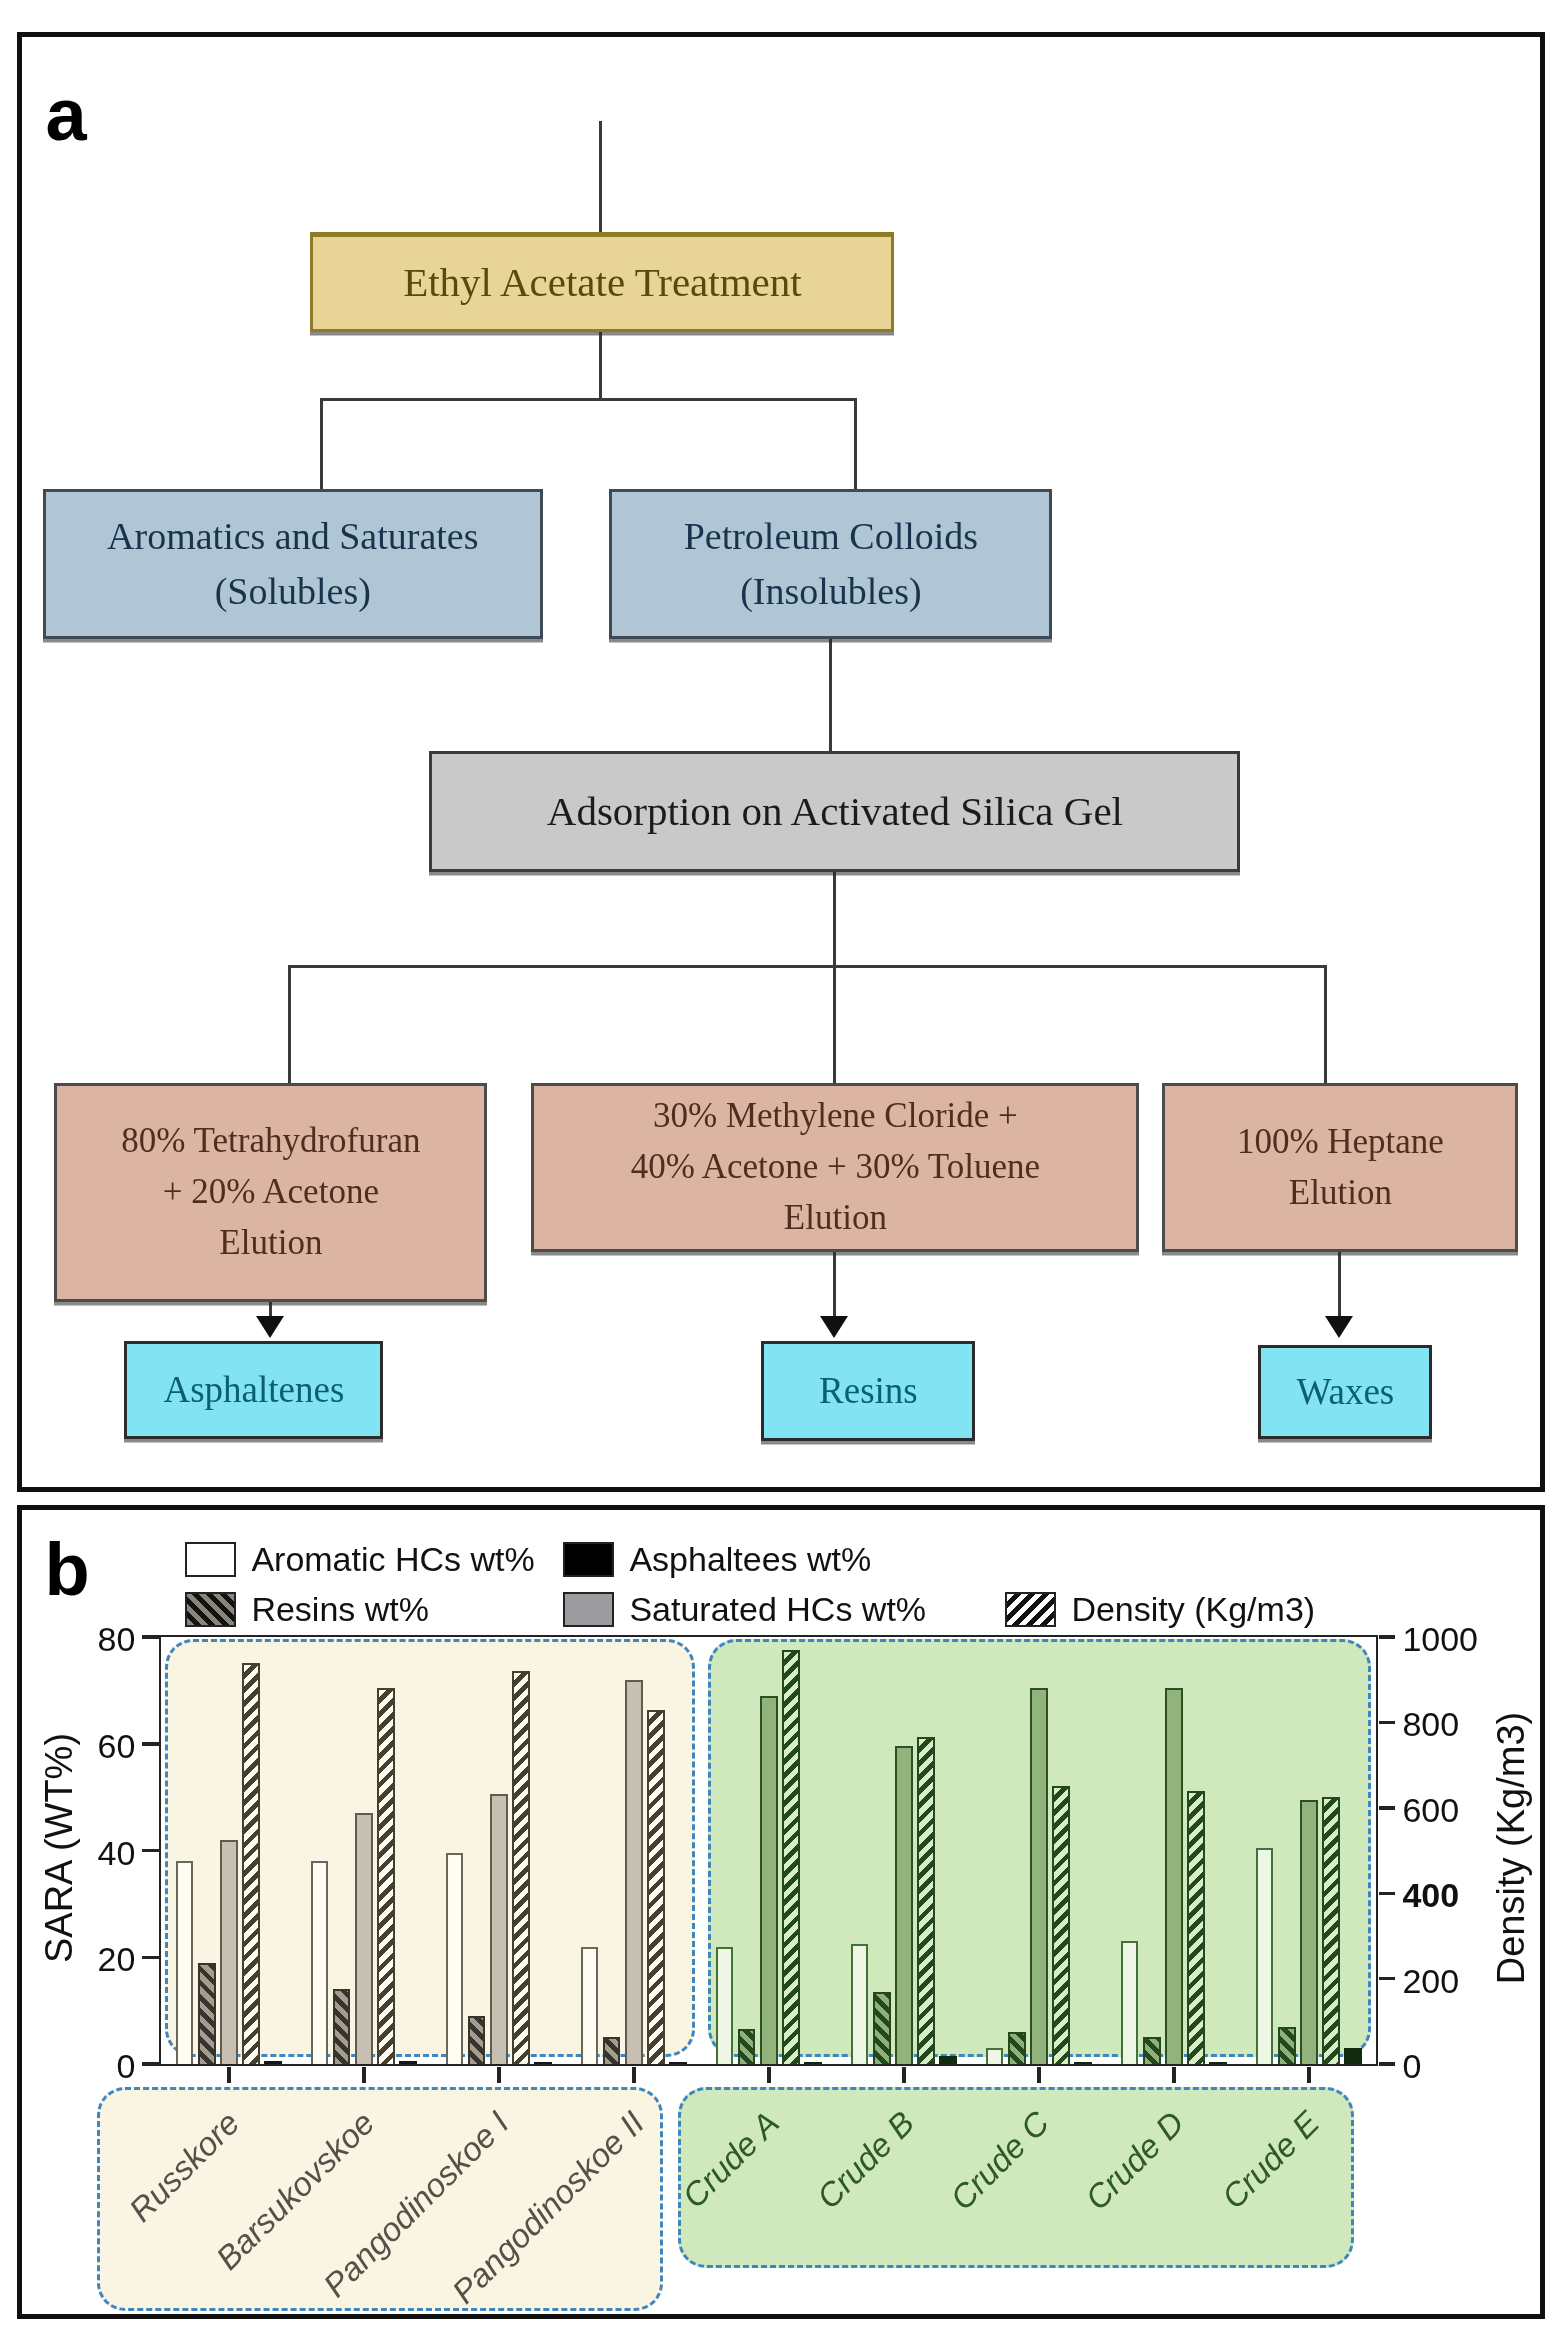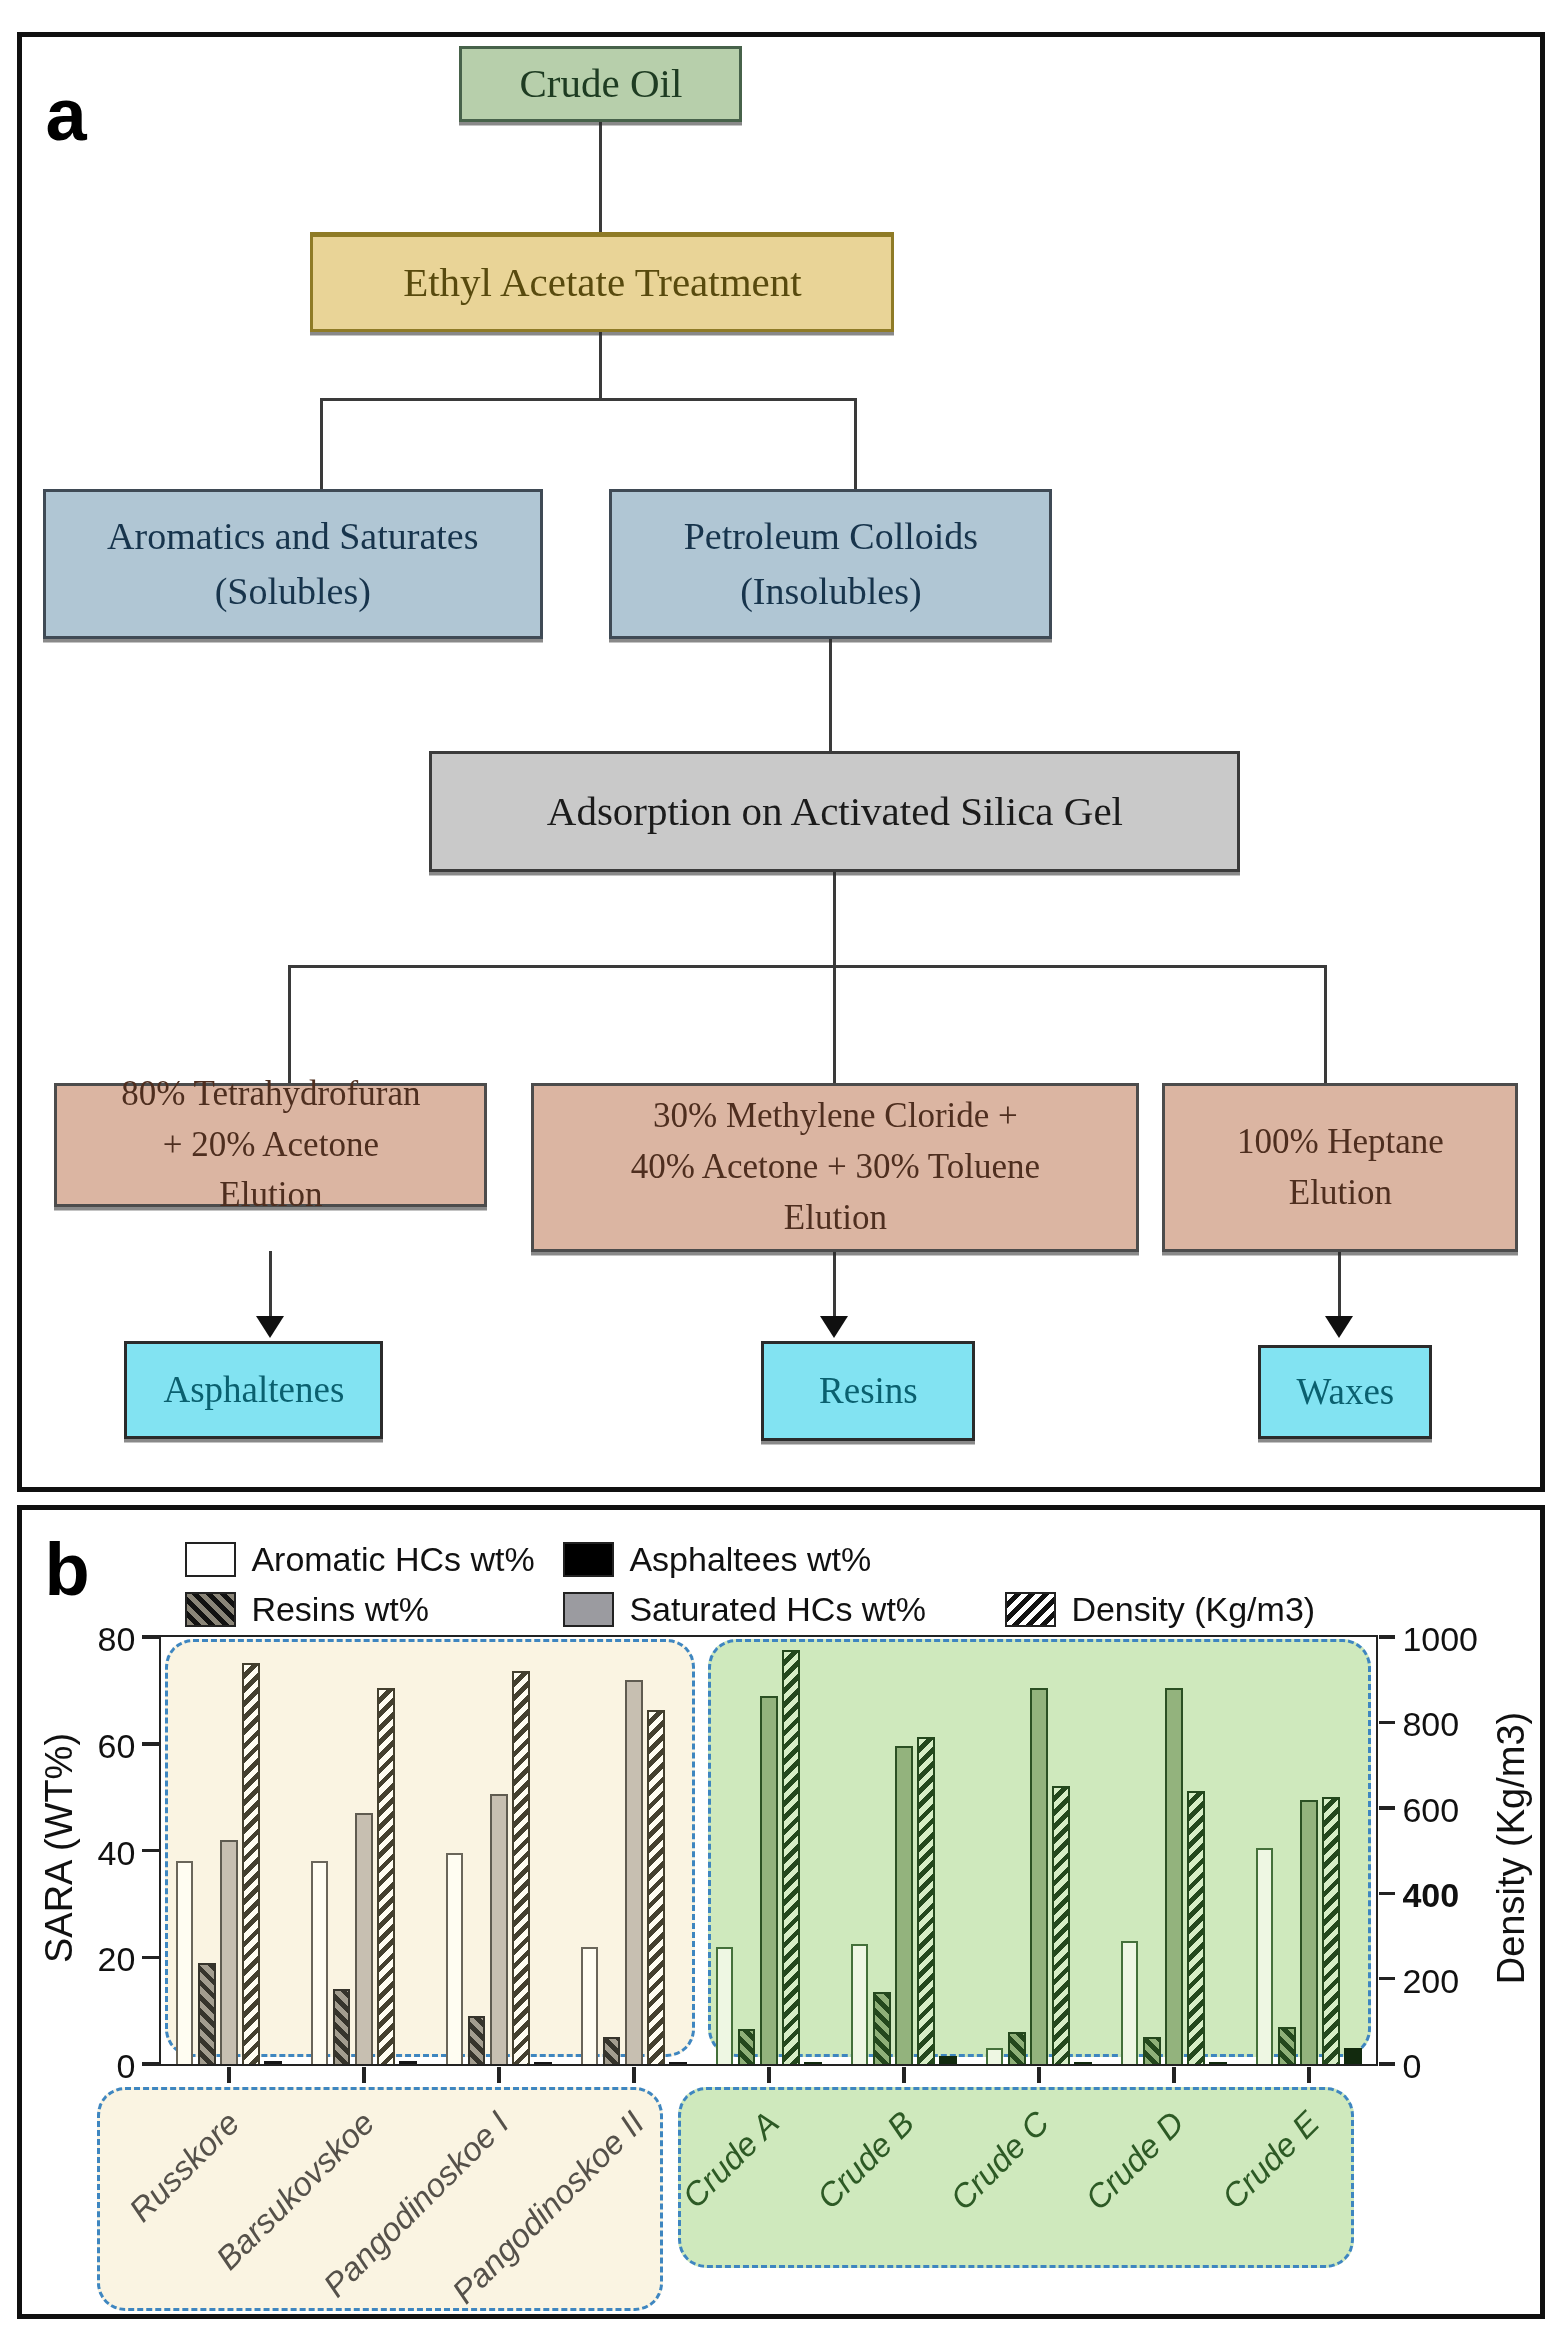--- a/index.html
+++ b/index.html
@@ -19,21 +19,21 @@
   #box-ethyl{left:288px;top:195px;width:584px;height:100px;font-size:41px;
              background:var(--et-bg);border-color:var(--et-border);color:var(--et-text);
              border-top:5.8px solid var(--et-border);}
   #box-aromatics{left:20.4px;top:452px;width:500px;height:150px;font-size:38px;
              background:var(--bl-bg);border-color:var(--bl-border);color:var(--bl-text);}
   #box-colloids{left:587px;top:452px;width:443px;height:150px;font-size:38px;
              background:var(--bl-bg);border-color:var(--bl-border);color:var(--bl-text);}
   #box-adsorption{left:407px;top:714px;width:811px;height:121px;font-size:41px;
              background:var(--gy-bg);border-color:var(--gy-border);color:var(--gy-text);}
   .pink{background:var(--pk-bg);border-color:var(--pk-border);color:var(--pk-text);font-size:35px;}
-  #box-elution1{left:32px;top:1046px;width:433px;height:124px;justify-content:center;}
+  #box-elution1{left:32px;top:1046px;width:433px;height:219px;justify-content:center;}
   #box-elution2{left:509px;top:1046px;width:608px;height:169px;}
   #box-elution3{left:1140px;top:1046px;width:356px;height:169px;justify-content:center;padding:11.6px 0;}
   .cyan{background:var(--cy-bg);border-color:var(--cy-border);color:var(--cy-text);font-size:37px;}
   #box-asphaltenes{left:102px;top:1304px;width:259px;height:98px;}
   #box-resins{left:707px;top:1304px;width:214px;height:100px;margin-left:32px;}
   #box-waxes{left:1236px;top:1308px;width:174px;height:94px;}
   .vline{position:absolute;width:2.9px;background:#3a3a3a;}
   .hline{position:absolute;height:2.9px;background:#3a3a3a;}
   .arrow-head{position:absolute;width:0;height:0;border-left:14px solid transparent;
               border-right:14px solid transparent;border-top:22px solid #101010;}
@@ -82,23 +82,20 @@
     <div class="vline" style="left:811px;top:928px;height:119px;"></div>
     <div class="vline" style="left:1302px;top:928px;height:119px;"></div>
 
     <div class="vline" style="left:247px;top:1214px;height:69px;"></div>
     <div class="arrow-head" style="left:234px;top:1279px;"></div>
     <div class="vline" style="left:811px;top:1214px;height:69px;"></div>
     <div class="arrow-head" style="left:798px;top:1279px;"></div>
     <div class="vline" style="left:1316px;top:1214px;height:69px;"></div>
     <div class="arrow-head" style="left:1303px;top:1279px;"></div>
 
-    <div class="fc-box" id="box-crude">
-      <div>Crude Oil</div>
-    </div>
     <div class="fc-box" id="box-aromatics">
       <div>Aromatics and Saturates</div>
       <div>(Solubles)</div>
     </div>
     <div class="fc-box" id="box-ethyl">
       <div>Ethyl Acetate Treatment</div>
     </div>
     <div class="fc-box" id="box-adsorption">
       <div>Adsorption on Activated Silica Gel</div>
     </div>

